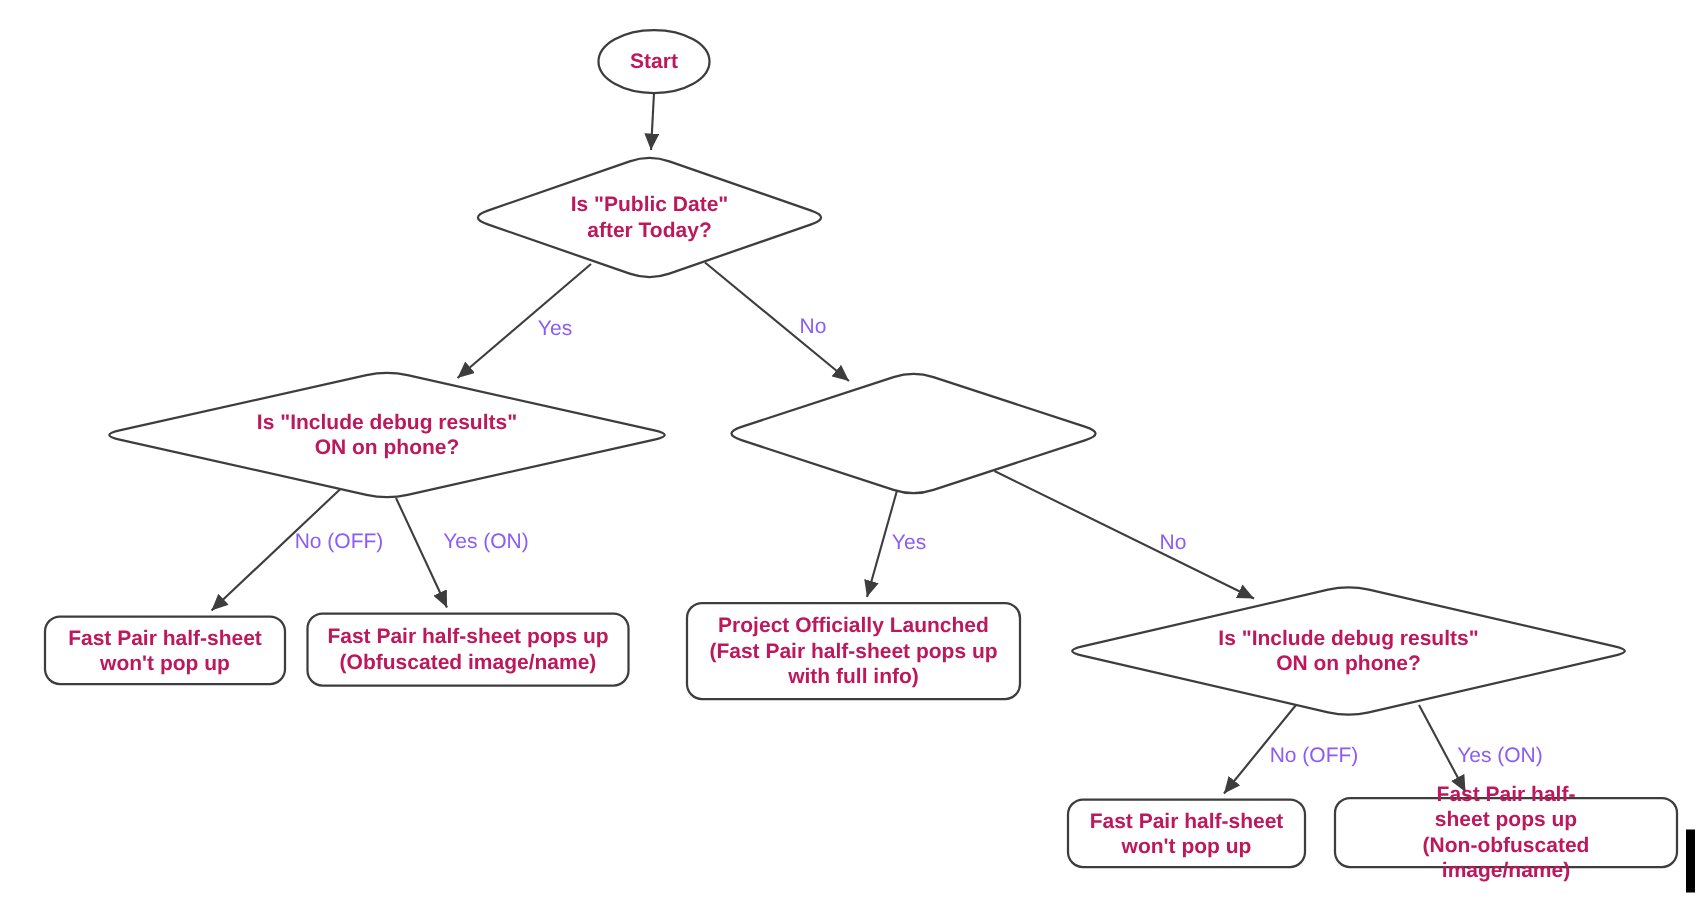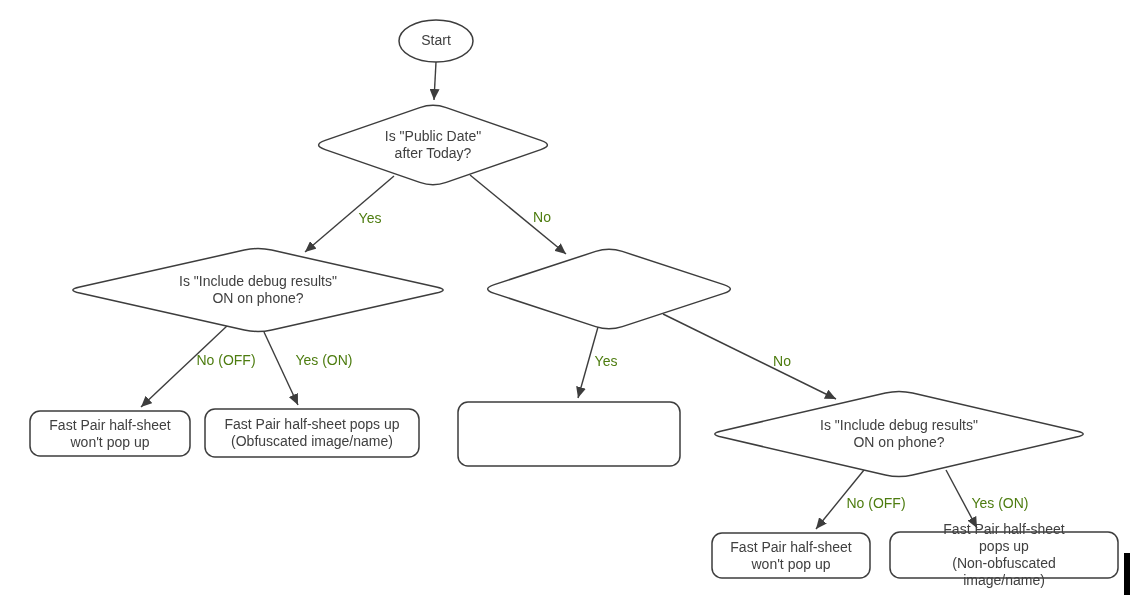--- a/index.html
+++ b/index.html
@@ -20,29 +20,30 @@
     left: 0;
     top: 0;
   }
   .node-label {
     position: absolute;
     transform: translate(-50%, -50%);
     white-space: pre-line;
     text-align: center;
     font-size: 14px;
     line-height: 1.22;
-    color: #404040;
+    color: #be185d;
     pointer-events: none;
+    font-weight: bold;
   }
   .edge-label {
     position: absolute;
     transform: translate(-50%, -50%);
     white-space: nowrap;
     font-size: 14px;
-    color: #4d7c0f;
+    color: #8b5cf6;
     pointer-events: none;
   }
   .artifact-bar {
     position: absolute;
   }
 </style>
 </head>
 <body>
 
 <div id="canvas">
@@ -80,20 +81,23 @@
     <div class="node-label" style="left: 433px; top: 145px;">Is "Public Date"
 after Today?</div>
     <div class="node-label" style="left: 258px; top: 290px;">Is "Include debug results"
 ON on phone?</div>
     <div class="node-label" style="left: 899px; top: 434px;">Is "Include debug results"
 ON on phone?</div>
     <div class="node-label" style="left: 110px; top: 433.5px;">Fast Pair half-sheet
 won't pop up</div>
     <div class="node-label" style="left: 312px; top: 433px;">Fast Pair half-sheet pops up
 (Obfuscated image/name)</div>
+    <div class="node-label" style="left: 569px; top: 434px;">Project Officially Launched
+(Fast Pair half-sheet pops up
+with full info)</div>
     <div class="node-label" style="left: 791px; top: 555.5px;">Fast Pair half-sheet
 won't pop up</div>
     <div class="node-label" style="left: 1004px; top: 555px;">Fast Pair half-sheet pops up
 (Non-obfuscated image/name)</div>
     <div class="edge-label" style="left: 370px; top: 218px;">Yes</div>
     <div class="edge-label" style="left: 542px; top: 217px;">No</div>
     <div class="edge-label" style="left: 226px; top: 360px;">No (OFF)</div>
     <div class="edge-label" style="left: 324px; top: 360px;">Yes (ON)</div>
     <div class="edge-label" style="left: 606px; top: 361px;">Yes</div>
     <div class="edge-label" style="left: 782px; top: 361px;">No</div>

